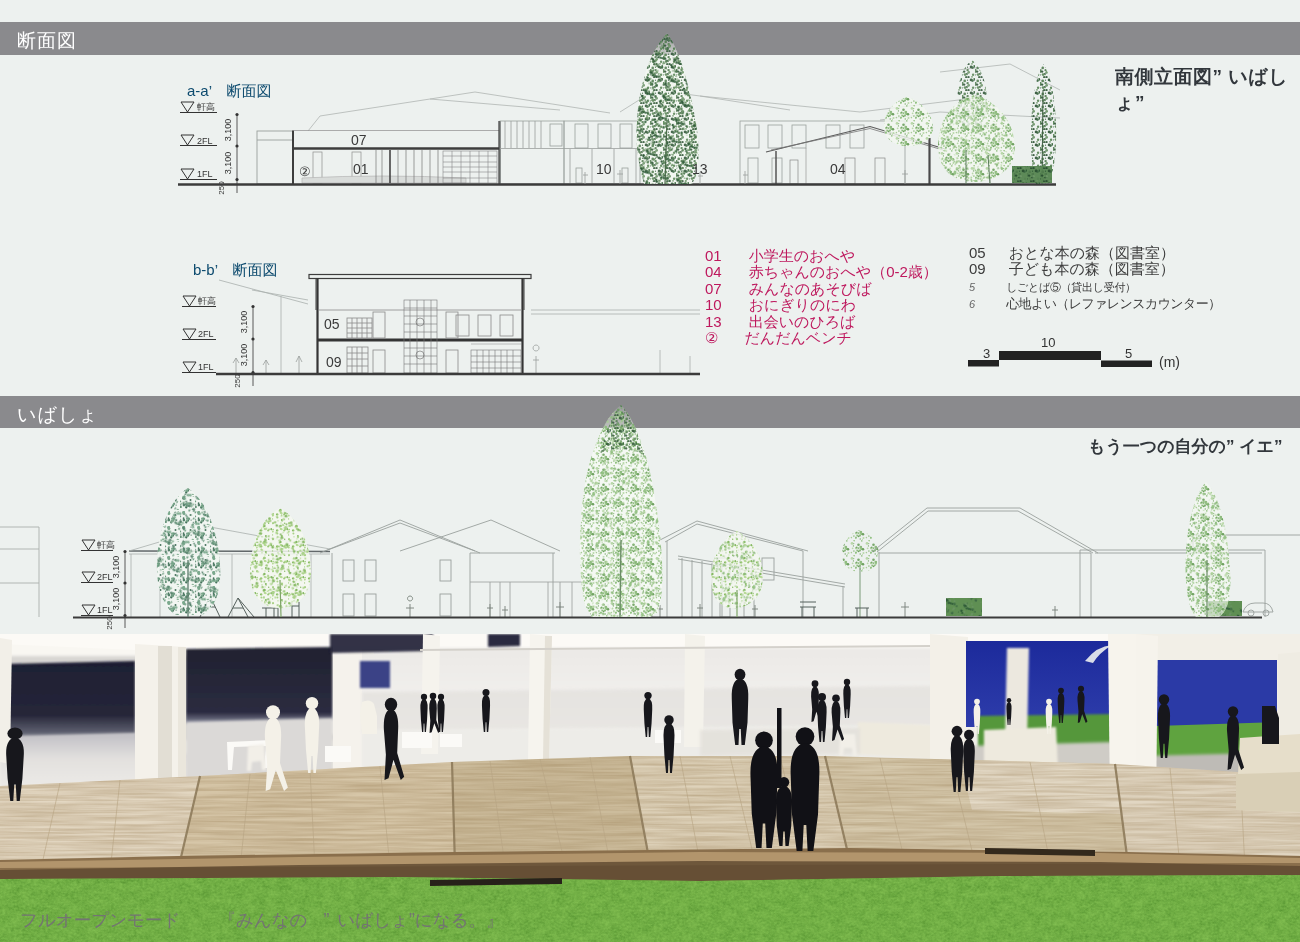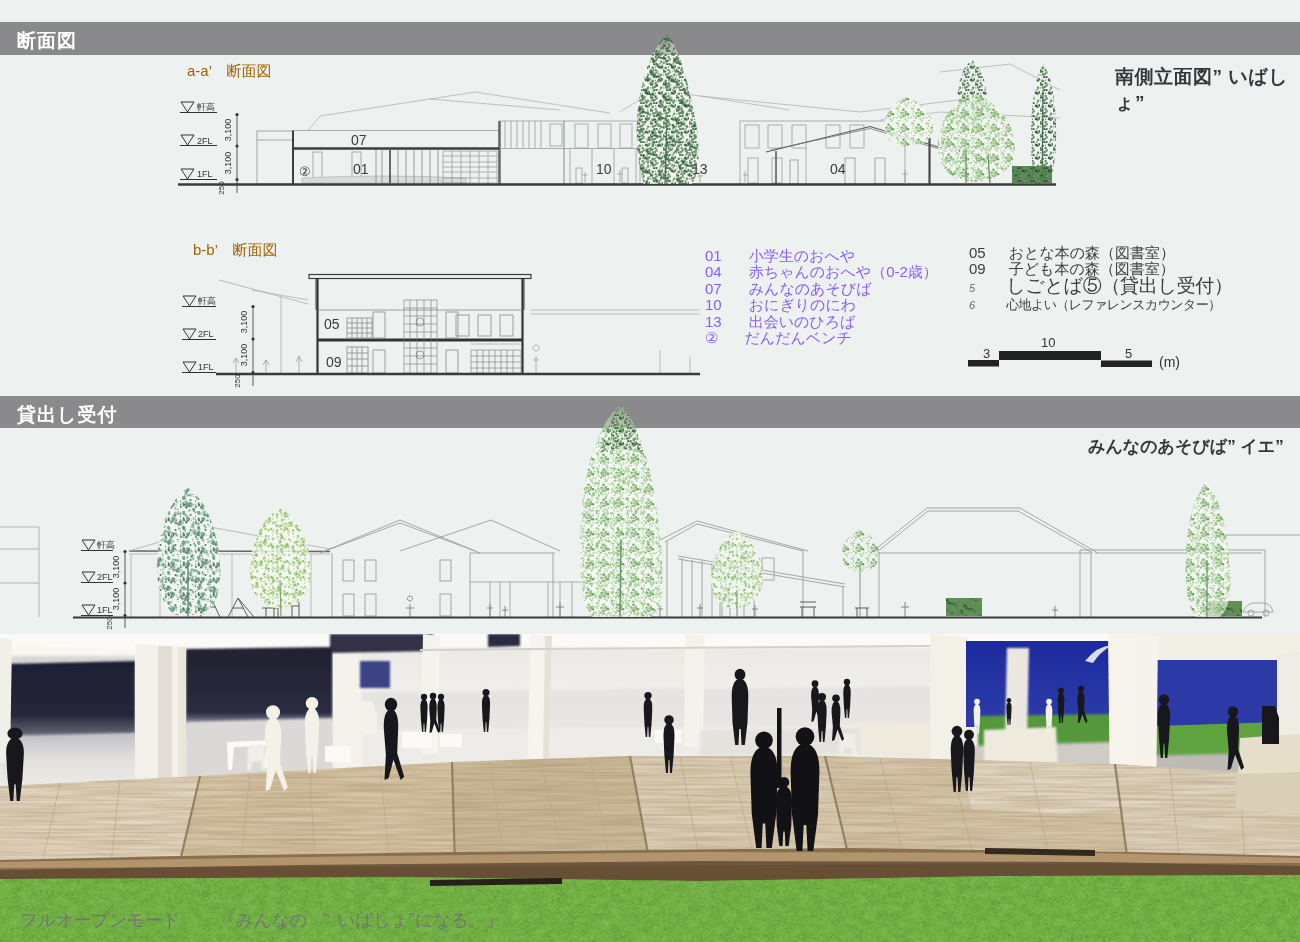--- a/index.html
+++ b/index.html
@@ -1,30 +1,30 @@
 <!DOCTYPE html>
 <html><head>
 <meta charset="utf-8">
 <style>
   html,body{margin:0;padding:0;}
   body{width:1300px;height:942px;position:relative;overflow:hidden;
        background:#edf1ef;font-family:"Liberation Sans",sans-serif;}
   .abs{position:absolute;}
   .bar{left:0;width:1300px;height:33px;background:#8a8a8d;}
-  .bartxt{color:#fff;font-weight:bold;font-size:19px;letter-spacing:1px;}
-  .lbl{color:#a16207;font-size:15px;}
+  .bartxt{color:#fff;font-weight:normal;font-size:19px;letter-spacing:1px;}
+  .lbl{color:#0c4a6e;font-size:15px;margin-top:20px;}
 </style>
 </head>
 <body>
 
 <div class="abs bar" style="top:22px;"></div>
 <div class="abs bartxt" style="left:17px;top:28px;">断面図</div>
 
 <div class="abs bar" style="top:396px;height:32px;"></div>
-<div class="abs bartxt" style="left:17px;top:402px;">貸出し受付</div>
+<div class="abs bartxt" style="left:17px;top:402px;">いばしょ</div>
 
 <div class="abs" style="left:1115px;top:64px;font-size:19px;font-weight:bold;color:#32373c;letter-spacing:0.5px;">南側立面図” いばしょ”</div>
 
 <div class="abs lbl" style="left:187px;top:62px;">a-a’　断面図</div>
 
 <div class="abs lbl" style="left:193px;top:241px;">b-b’　断面図</div>
 
 <svg class="abs" style="left:0;top:0;" width="1300" height="640" viewBox="0 0 1300 640">
 <defs>
   <pattern id="spG" width="15" height="15" patternUnits="userSpaceOnUse">
@@ -756,47 +756,47 @@
 
   <g>
     <path d="M1206 482 C1219 494 1228 530 1230 570 C1232 598 1227 612 1219 617 L1196 617 C1188 608 1184 585 1186 552 C1188 520 1195 494 1206 482 Z" fill="#f4f8f2" opacity="0.7"></path>
     <path d="M1206 482 C1219 494 1228 530 1230 570 C1232 598 1227 612 1219 617 L1196 617 C1188 608 1184 585 1186 552 C1188 520 1195 494 1206 482 Z" fill="url(#spG)"></path>
     <path d="M1206 482 C1219 494 1228 530 1230 570 C1232 598 1227 612 1219 617 L1196 617 C1188 608 1184 585 1186 552 C1188 520 1195 494 1206 482 Z" fill="url(#spG2)" opacity="0.95"></path>
     <line x1="1207" y1="560" x2="1207" y2="617" stroke="#6b8c66" stroke-width="1.2"></line>
   </g>
 </g>
 </svg>
 
-<div class="abs" style="left:705px;top:248px;font-size:15px;line-height:16.4px;color:#8b5cf6;">
+<div class="abs" style="left:705px;top:248px;font-size:15px;line-height:16.4px;color:#be185d;">
 <div>01<span style="display:inline-block;width:27px;"></span>小学生のおへや</div>
 <div>04<span style="display:inline-block;width:27px;"></span>赤ちゃんのおへや（0-2歳）</div>
 <div>07<span style="display:inline-block;width:27px;"></span>みんなのあそびば</div>
 <div>10<span style="display:inline-block;width:27px;"></span>おにぎりのにわ</div>
 <div>13<span style="display:inline-block;width:27px;"></span>出会いのひろば</div>
 <div>②<span style="display:inline-block;width:26px;"></span>だんだんベンチ</div>
 </div>
 
 <div class="abs" style="left:933px;top:245px;font-size:15px;line-height:16.4px;color:#3c3c3c;margin-left:36px;">
 <div>05<span style="display:inline-block;width:23px;"></span>おとな本の森（図書室）</div>
 <div>09<span style="display:inline-block;width:23px;"></span>子ども本の森（図書室）</div>
-<div><i style="font-size:11px;color:#666;">5</i><span style="display:inline-block;width:31px;"></span><span style="font-size:19px;letter-spacing:-0.3px;">しごとば⑤（貸出し受付）</span></div>
+<div><i style="font-size:11px;color:#666;">5</i><span style="display:inline-block;width:31px;"></span><span style="font-size:11px;letter-spacing:-0.3px;">しごとば⑤（貸出し受付）</span></div>
 <div><i style="font-size:11px;color:#666;">6</i><span style="display:inline-block;width:31px;"></span><span style="font-size:13px;letter-spacing:-0.6px;">心地よい（レファレンスカウンター）</span></div>
 </div>
 
 <svg class="abs" style="left:950px;top:325px;" width="250" height="50" viewBox="0 0 250 50">
   <text x="33" y="33" font-size="13" fill="#333">3</text>
   <text x="91" y="22" font-size="13" fill="#333">10</text>
   <text x="175" y="33" font-size="13" fill="#333">5</text>
   <rect x="18" y="35" width="31" height="6.5" fill="#222"></rect>
   <rect x="49" y="26" width="102" height="9" fill="#222"></rect>
   <rect x="151" y="35.5" width="51" height="6.5" fill="#222"></rect>
   <text x="209" y="42" font-size="14" fill="#333">(m)</text>
 </svg>
 
-<div class="abs" style="left:1088px;top:435px;font-size:17px;font-weight:bold;color:#32373c;">みんなのあそびば” イエ”</div>
+<div class="abs" style="left:1088px;top:435px;font-size:17px;font-weight:bold;color:#32373c;">もう一つの自分の” イエ”</div>
 
 <svg class="abs" style="left:0;top:634px;" width="1300" height="308" viewBox="0 0 1300 308">
 <defs>
   <linearGradient id="pgDark" x1="0" y1="0" x2="0" y2="1">
     <stop offset="0" stop-color="#1e1f33"></stop>
         <stop offset="0.7" stop-color="#262639"></stop>
         <stop offset="1" stop-color="#6f7280"></stop>
   </linearGradient>
   <linearGradient id="pgDark2" x1="0" y1="0" x2="0" y2="1">
     <stop offset="0" stop-color="#202130"></stop>

